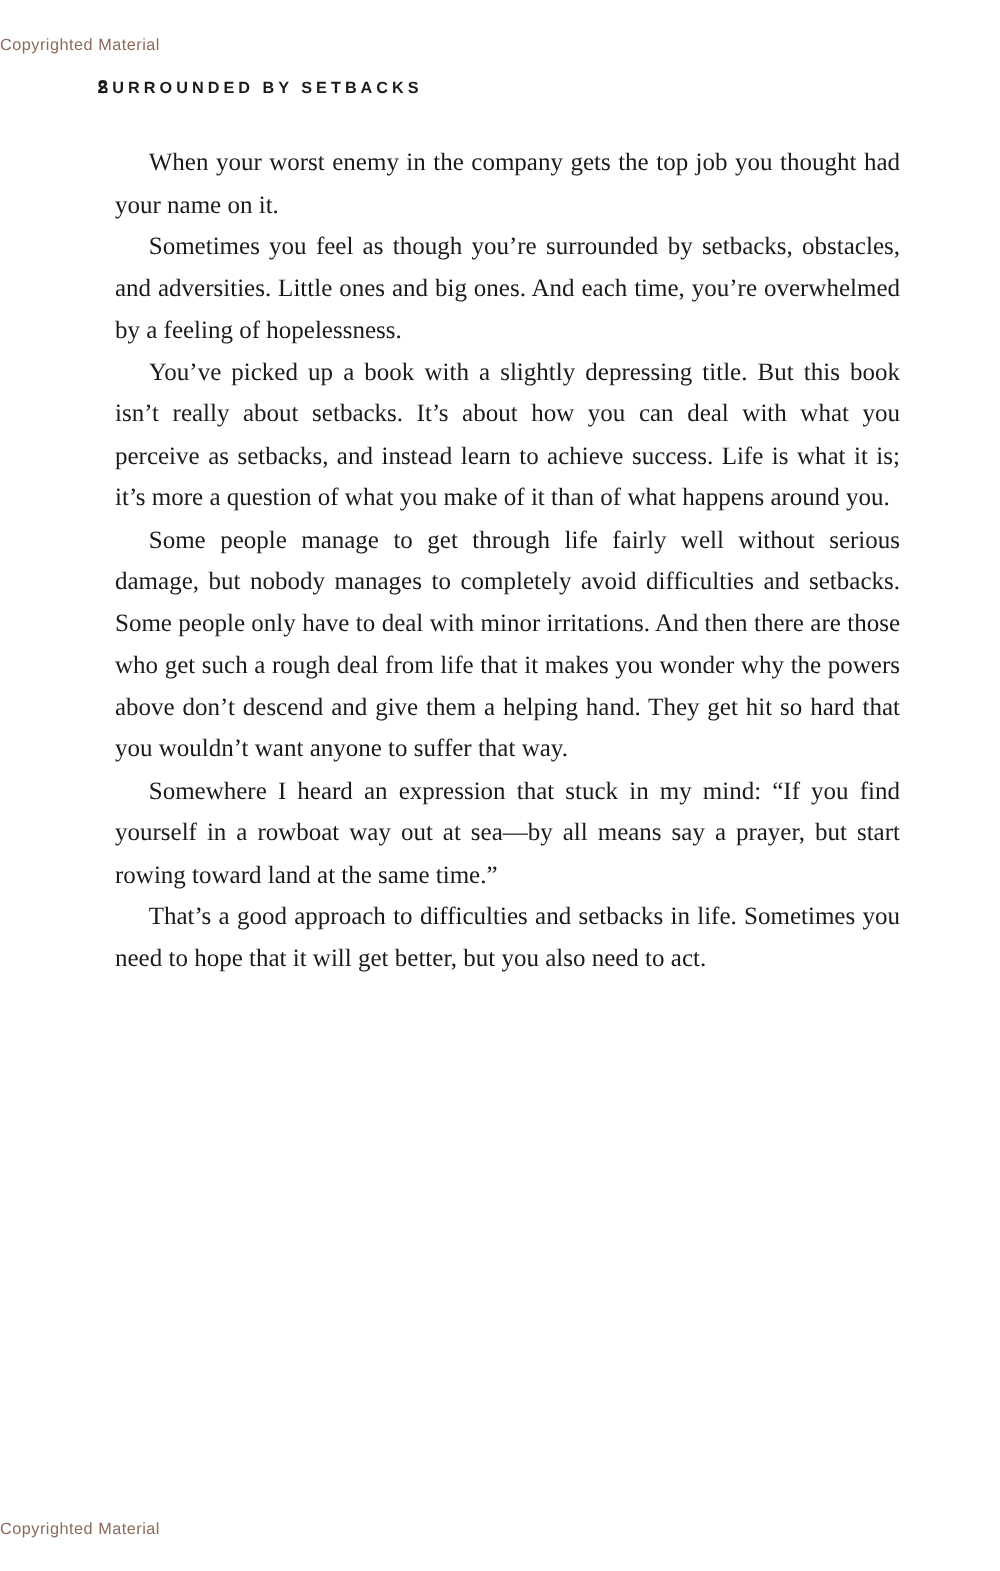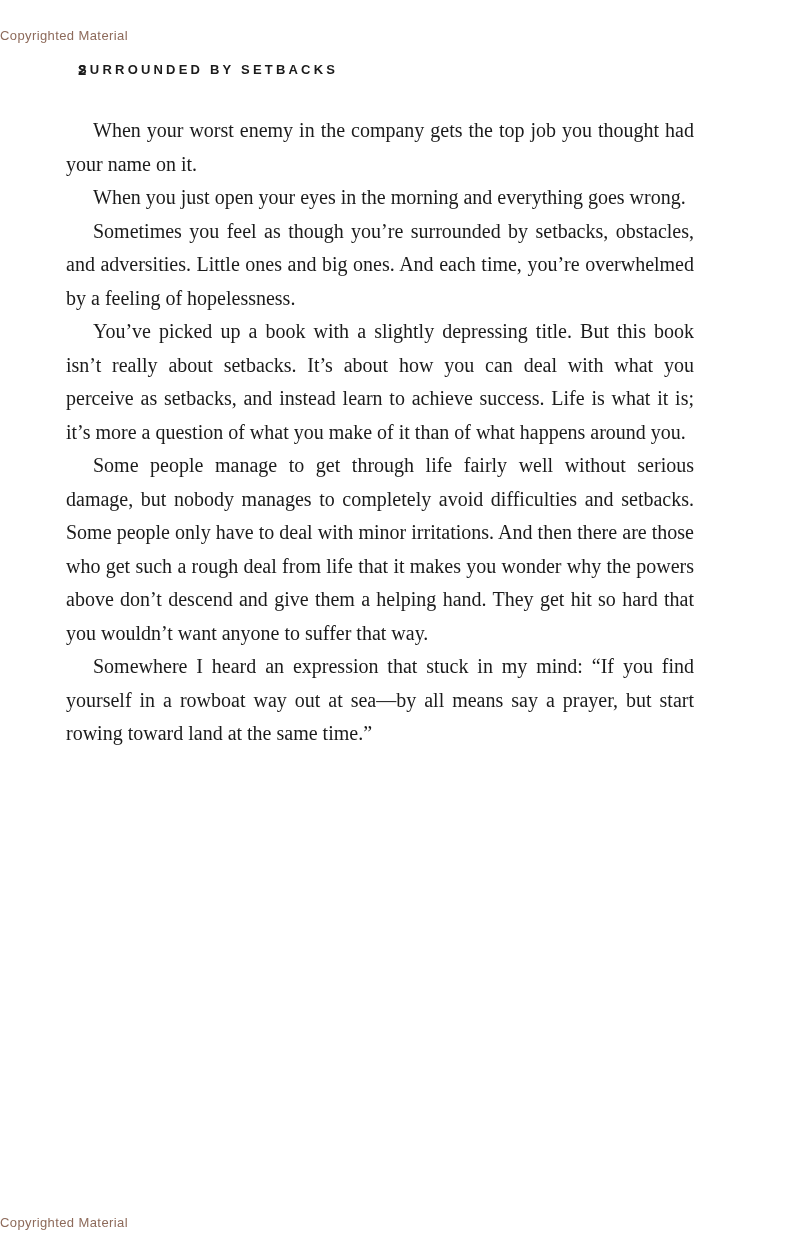--- a/index.html
+++ b/index.html
@@ -52,21 +52,21 @@
     font-family: "Liberation Sans", sans-serif;
     font-weight: bold;
     font-size: 13px;
     letter-spacing: 3.2px;
     color: #1b1b1b;
   }
 
   .body-text {
     position: absolute;
     top: 114px;
-    left: 66px;
+    left: 92px;
     width: 628px;
   }
   .body-text p {
     margin: 0;
     padding: 0;
     font-size: 20px;
     line-height: 33.5px;
     text-align: justify;
     text-indent: 27px;
     color: #1b1b1b;
@@ -77,20 +77,20 @@
 
 <div class="copyright-notice top">Copyrighted Material</div>
 
 <div class="header-row">
   <span class="page-number">2</span>
   <span class="running-header">SURROUNDED BY SETBACKS</span>
 </div>
 
 <div class="body-text">
   <p>When your worst enemy in the company gets the top job you thought had your name on it.</p>
-  <p>When you just open your eyes in the morning and everything goes wrong.</p>
   <p>Sometimes you feel as though you’re surrounded by setbacks, obstacles, and adversities. Little ones and big ones. And each time, you’re overwhelmed by a feeling of hopelessness.</p>
   <p>You’ve picked up a book with a slightly depressing title. But this book isn’t really about setbacks. It’s about how you can deal with what you perceive as setbacks, and instead learn to achieve success. Life is what it is; it’s more a question of what you make of it than of what happens around you.</p>
   <p>Some people manage to get through life fairly well without serious damage, but nobody manages to completely avoid difficulties and setbacks. Some people only have to deal with minor irritations. And then there are those who get such a rough deal from life that it makes you wonder why the powers above don’t descend and give them a helping hand. They get hit so hard that you wouldn’t want anyone to suffer that way.</p>
   <p>Somewhere I heard an expression that stuck in my mind: “If you find yourself in a rowboat way out at sea—by all means say a prayer, but start rowing toward land at the same time.”</p>
+  <p>That’s a good approach to difficulties and setbacks in life. Sometimes you need to hope that it will get better, but you also need to act.</p>
 </div>
 
 <div class="copyright-notice bottom">Copyrighted Material</div>
 
 </body></html>

